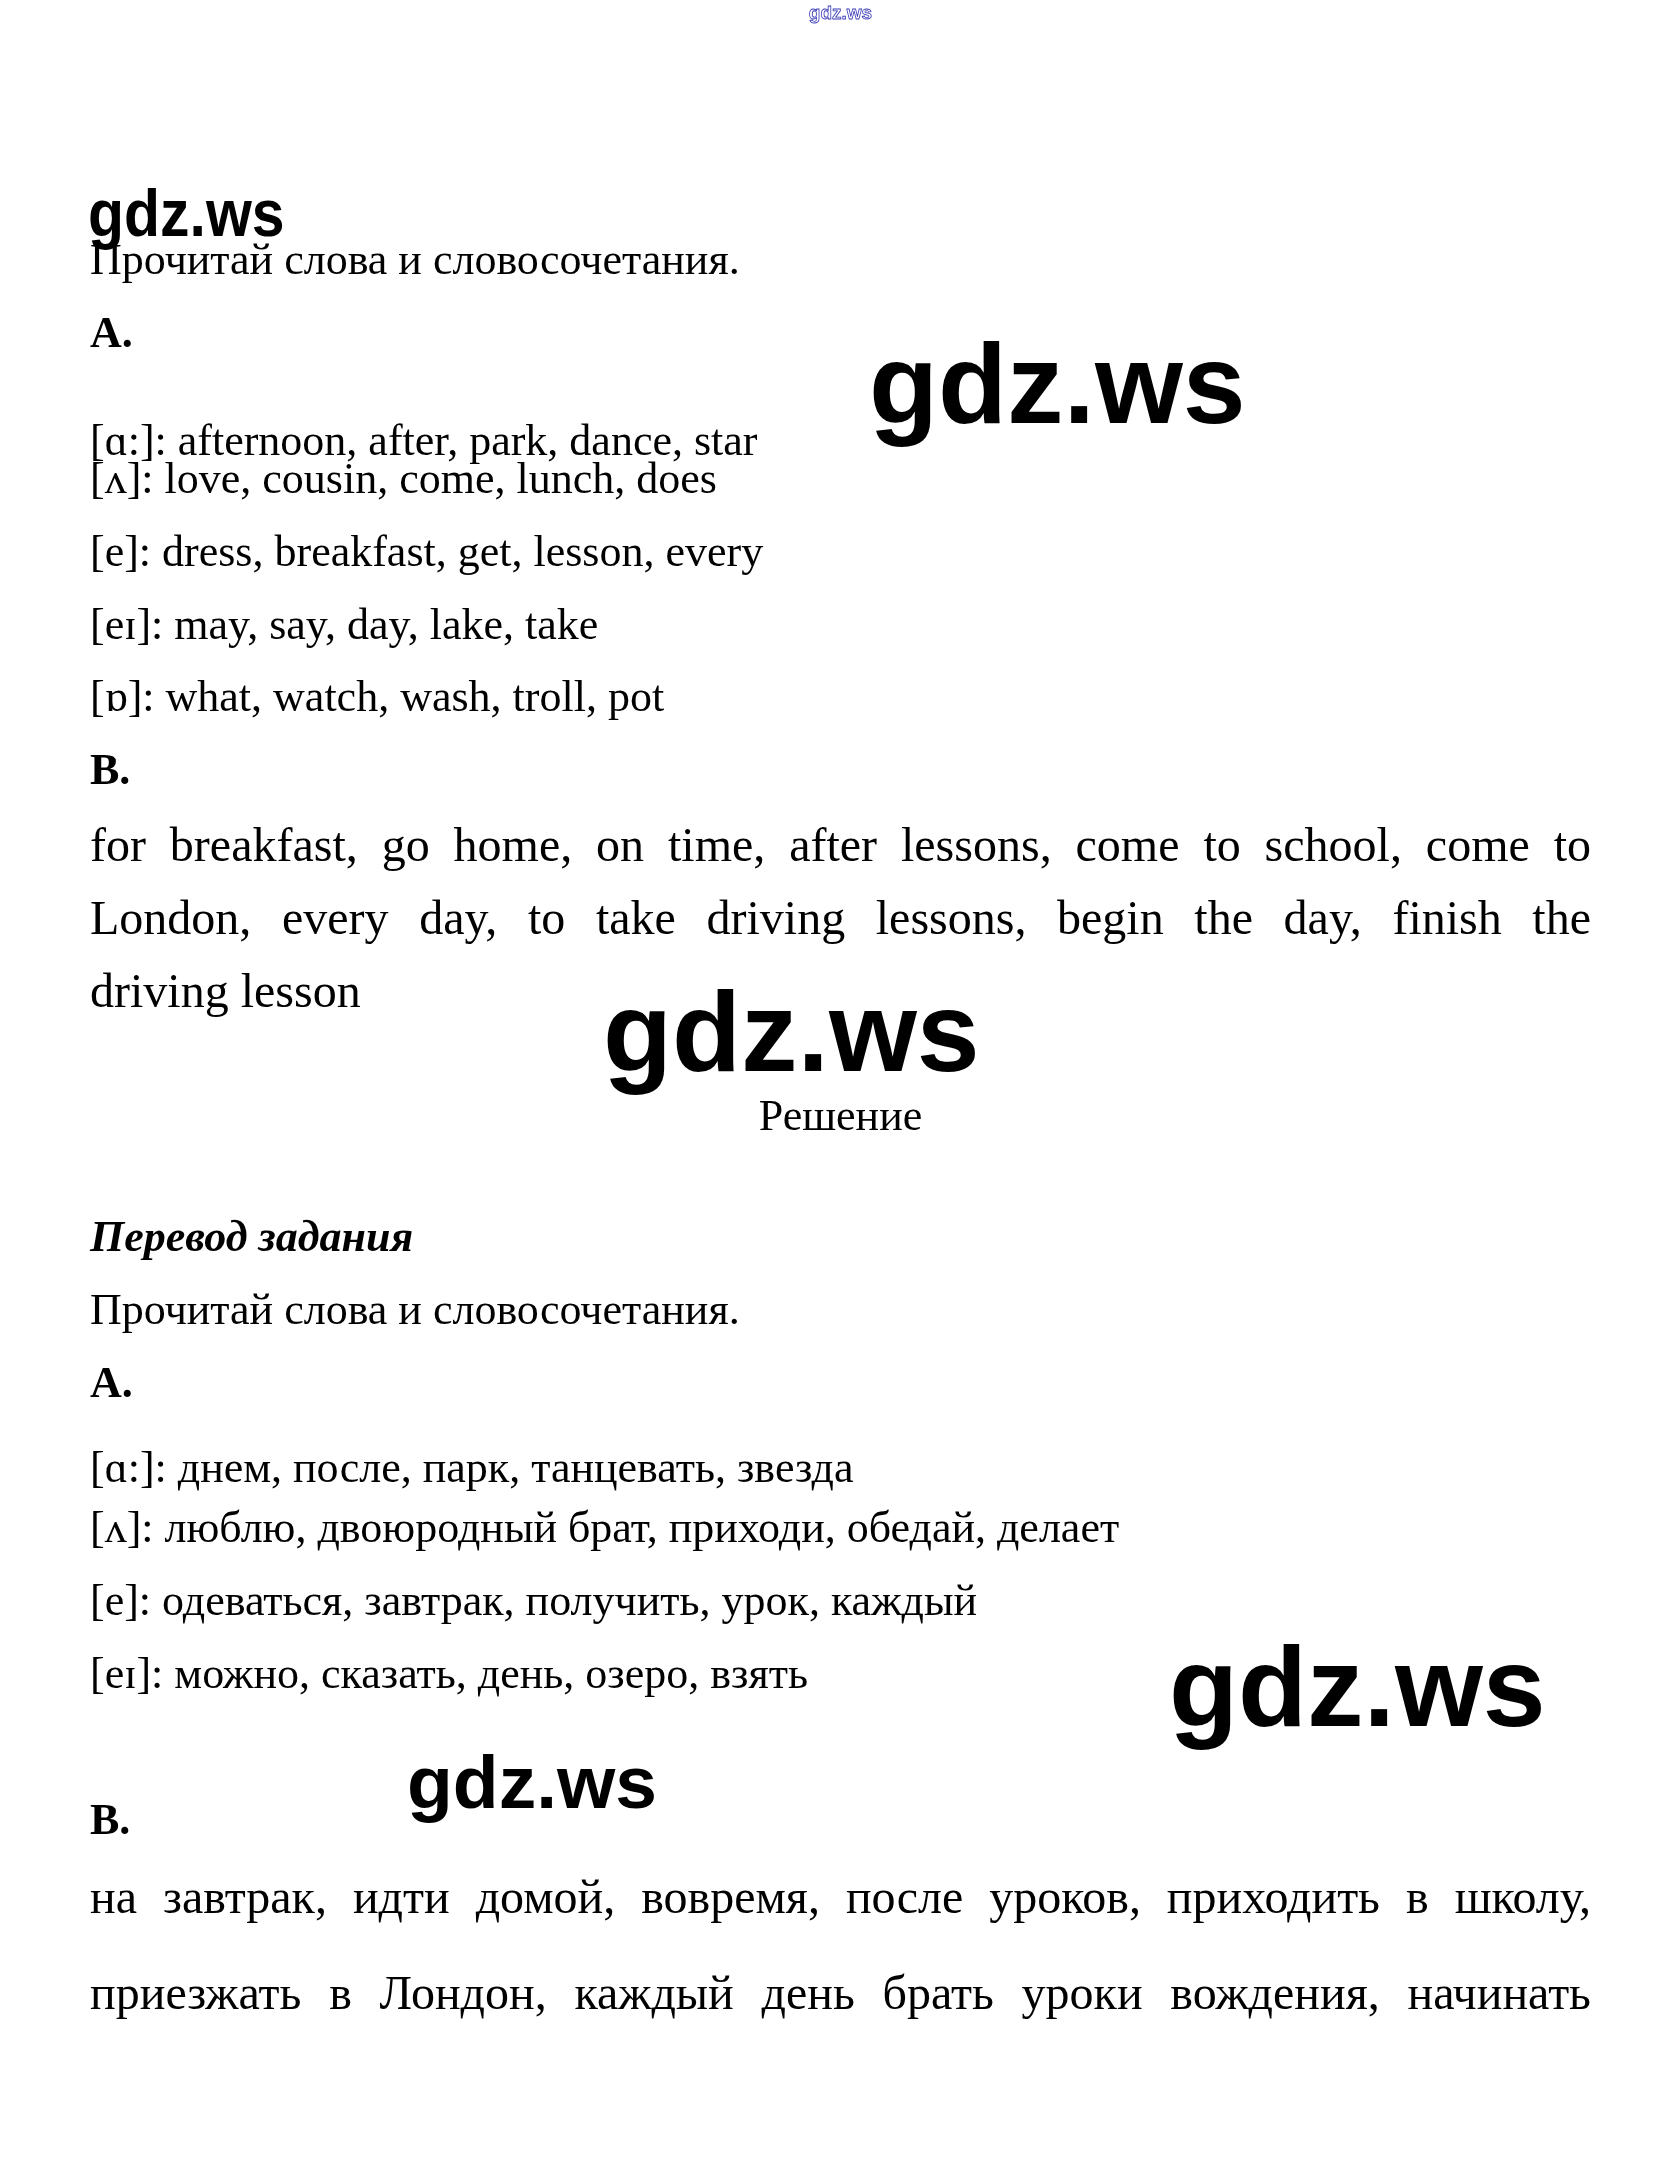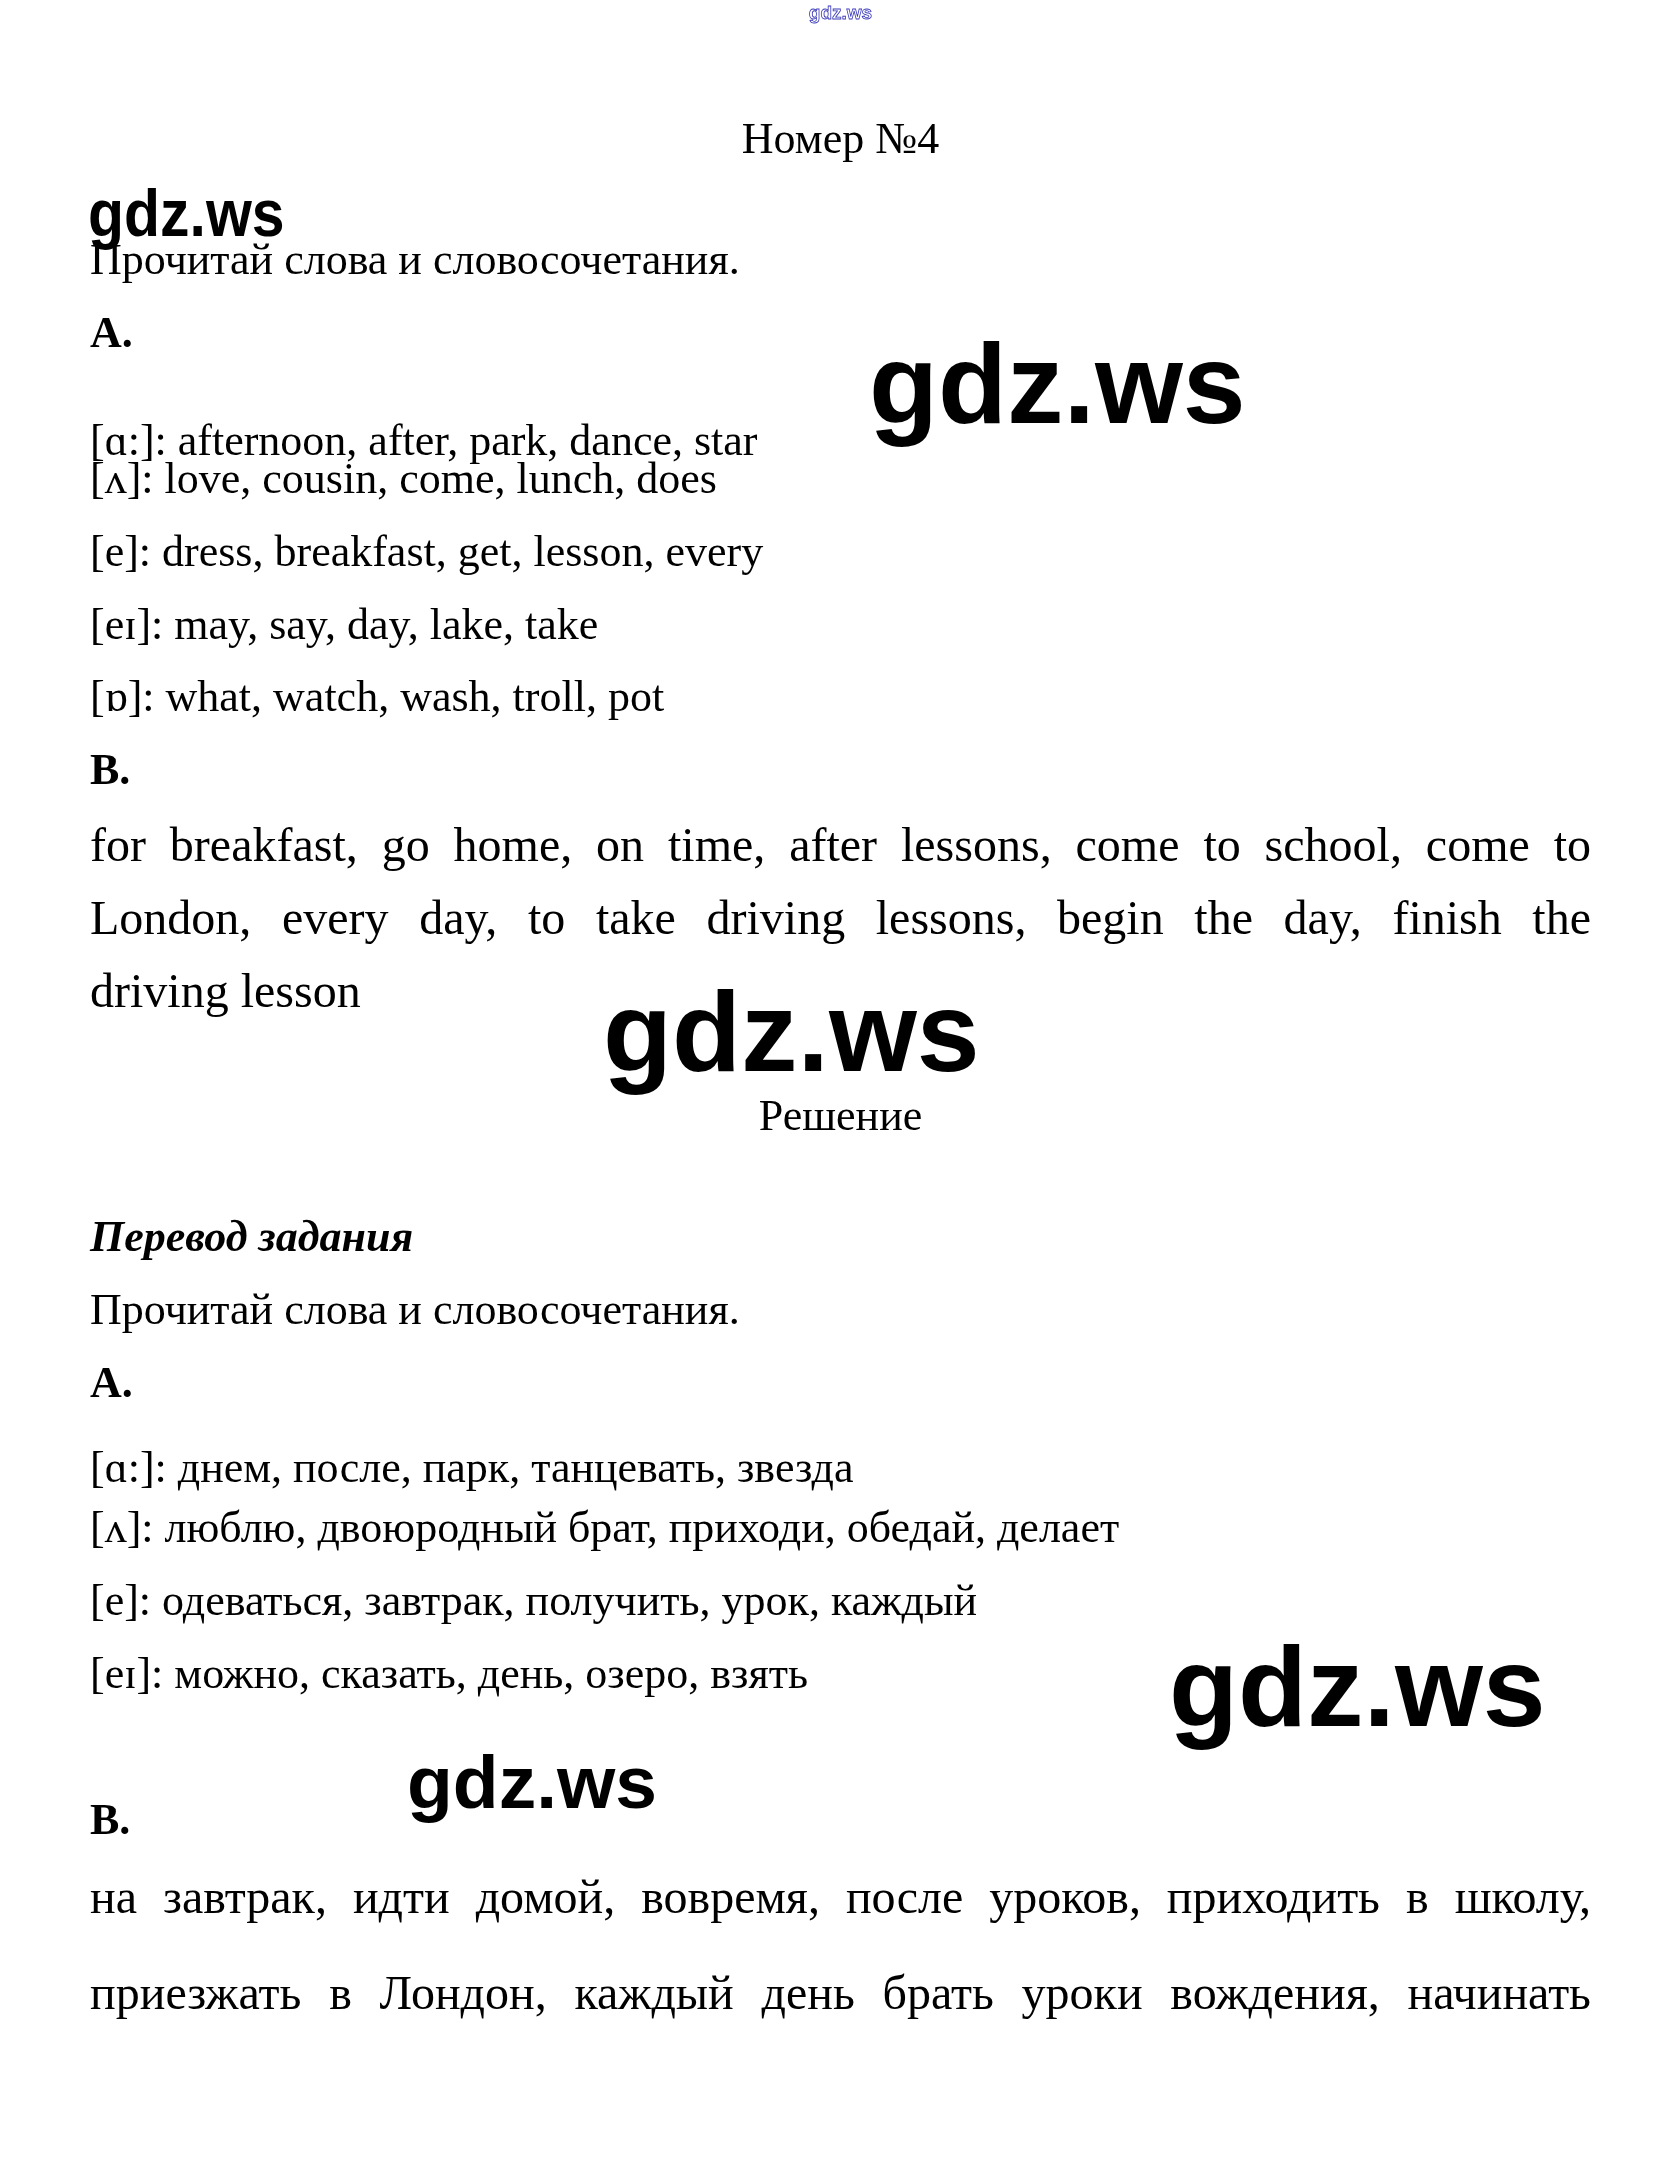--- a/index.html
+++ b/index.html
@@ -105,21 +105,20 @@
 
 <div class="page">
 
   <div class="wm wm-tiny">gdz.ws</div>
   <div class="wm wm-left">gdz.ws</div>
   <div class="wm wm-big-1">gdz.ws</div>
   <div class="wm wm-big-2">gdz.ws</div>
   <div class="wm wm-big-3">gdz.ws</div>
   <div class="wm wm-medium">gdz.ws</div>
 
-  <div class="line centered" style="top:115px;">Номер №4</div>
 
   <div class="line" style="top:236px;">Прочитай слова и словосочетания.</div>
 
   <div class="line bold" style="top:309px;">A.</div>
 
   <div class="line ipa-row" style="top:383px;margin-top:34px;">
     <span class="ipa">[ɑ:]:</span><span class="words">afternoon, after, park, dance, star</span>
   </div>
   <div class="line ipa-row" style="top:455px;">
     <span class="ipa">[ʌ]:</span><span class="words">love, cousin, come, lunch, does</span>

